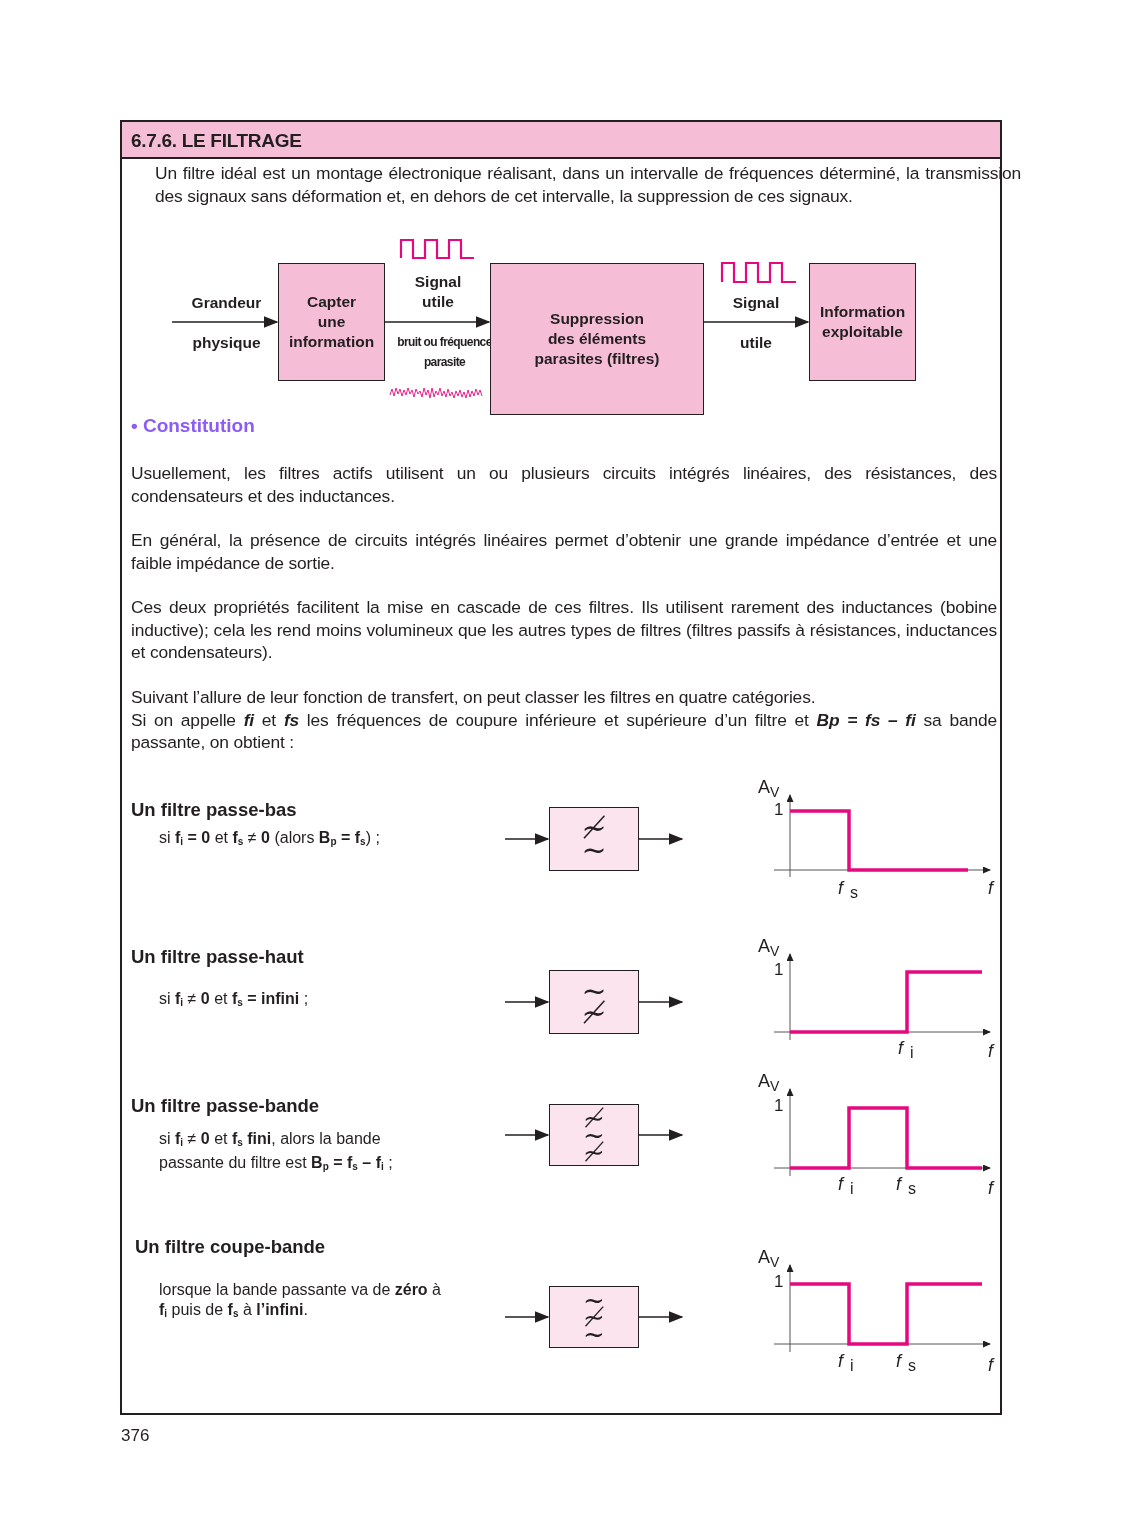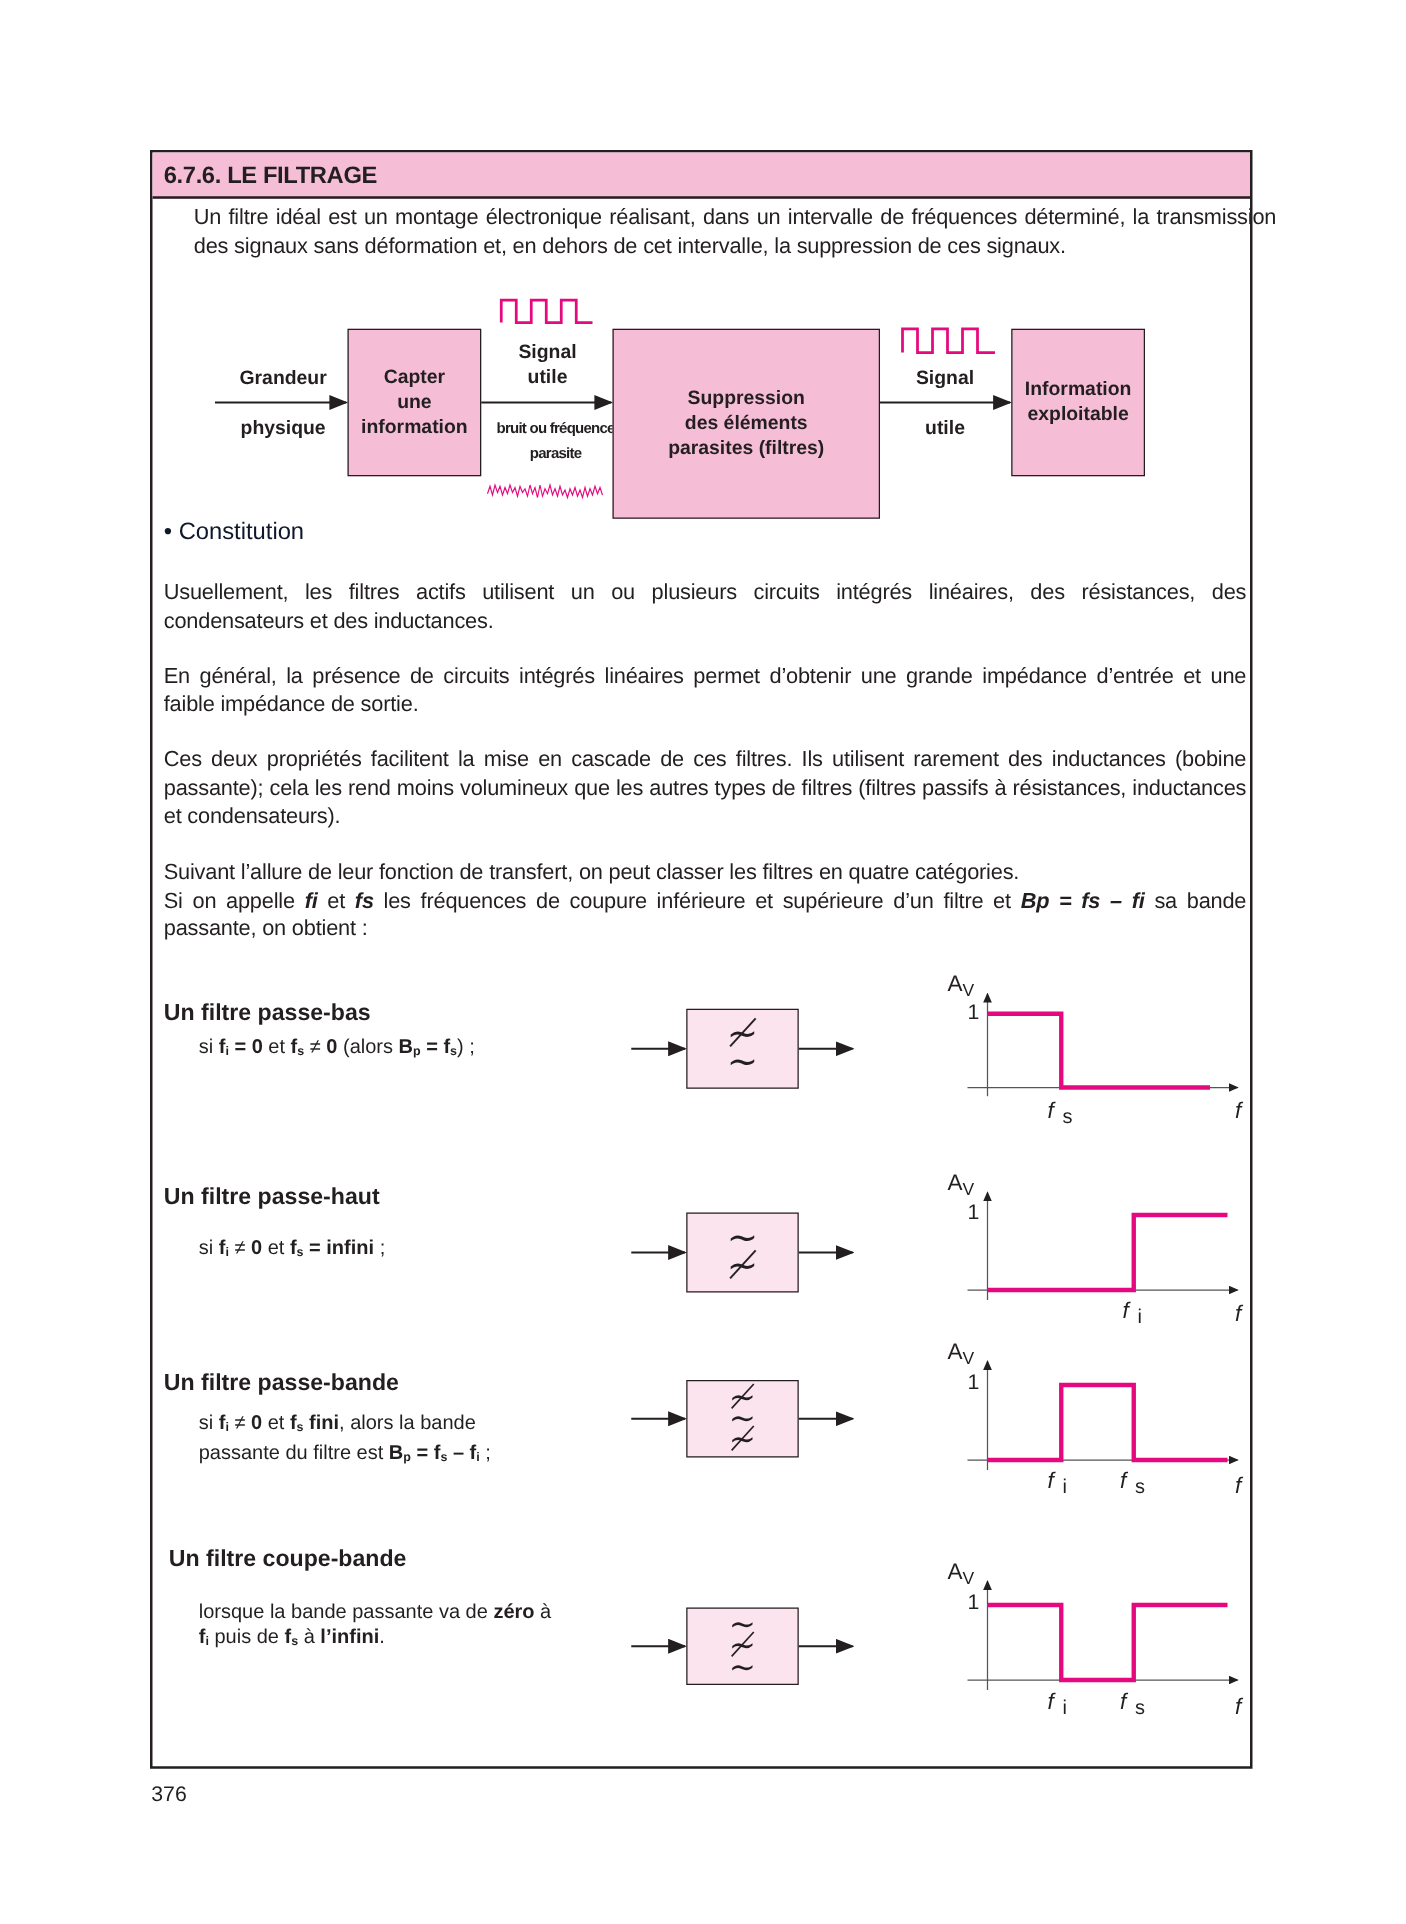--- a/index.html
+++ b/index.html
@@ -2,21 +2,21 @@
 <html><head>
 <meta charset="utf-8">
 <style>
   html, body { margin: 0; padding: 0; background: #ffffff; }
   body { width: 1125px; height: 1539px; position: relative; font-family: "Liberation Sans", sans-serif; color: #231f20; }
   .frame { position: absolute; left: 120px; top: 120px; width: 882px; height: 1295px; border: 2px solid #231f20; box-sizing: border-box; }
   .header { position: absolute; left: 0; top: 0; right: 0; height: 37px; background: #f6bdd7; border-bottom: 2px solid #231f20; box-sizing: border-box; }
   .header span { position: absolute; left: 9px; top: 8px; font-weight: bold; font-size: 19px; letter-spacing: -0.3px; }
   .para { position: absolute; left: 9px; width: 866px; font-size: 17.4px; line-height: 22.5px; text-align: justify; letter-spacing: -0.15px; }
   .para p { margin: 0; }
-  .section { position: absolute; left: 9px; font-size: 19px; font-weight: normal; color: #0f172a; }
+  .section { position: absolute; left: 9px; font-size: 19px; font-weight: bold; color: #8b5cf6; }
   .diagram { position: absolute; left: 0; top: 0; }
   .box { position: absolute; background: #f6bdd7; border: 1.5px solid #231f20; box-sizing: border-box; display: flex; align-items: center; justify-content: center; text-align: center; font-weight: bold; font-size: 15.5px; line-height: 20px; }
   .dlabel { position: absolute; font-weight: bold; font-size: 15.5px; text-align: center; line-height: 20px; }
   .dsmall { position: absolute; font-weight: bold; font-size: 12px; text-align: center; line-height: 20px; letter-spacing: -0.6px; }
   .ftitle { position: absolute; font-weight: bold; font-size: 18.5px; }
   .fdesc { position: absolute; font-size: 16px; line-height: 20px; }
   .fbox { position: absolute; width: 90px; height: 64px; background: #fce4ef; border: 1.5px solid #231f20; box-sizing: border-box; display:flex; flex-direction: column; align-items:center; justify-content:center; font-family: "DejaVu Serif", serif; font-size: 30px; line-height: 22px; }
   .pagenum { position: absolute; left: 121px; top: 1426px; font-size: 17px; }
   sub { font-size: 10px; vertical-align: -2px; }
 </style>
@@ -88,21 +88,21 @@
 
   <div class="section" style="top:293px;">• Constitution</div>
 
   <div class="para" style="top:407px;">
       <p>En général, la présence de circuits intégrés linéaires permet d’obtenir une grande impédance d’entrée et une faible impédance de sortie.</p>
     </div>
   <div class="para" style="top:340px;">
       <p>Usuellement, les filtres actifs utilisent un ou plusieurs circuits intégrés linéaires, des résistances, des condensateurs et des inductances.</p>
     </div>
   <div class="para" style="top:474px;">
-      <p>Ces deux propriétés facilitent la mise en cascade de ces filtres. Ils utilisent rarement des inductances (bobine passante); cela les rend moins volumineux que les autres types de filtres (filtres passifs à résistances, inductances et condensateurs).</p>
+      <p>Ces deux propriétés facilitent la mise en cascade de ces filtres. Ils utilisent rarement des inductances (bobine inductive); cela les rend moins volumineux que les autres types de filtres (filtres passifs à résistances, inductances et condensateurs).</p>
     </div>
   <div class="para" style="top:564px;">
     <p>Suivant l’allure de leur fonction de transfert, on peut classer les filtres en quatre catégories.</p>
     <p><span>Si on appelle </span><b><i>fi</i></b><span> et </span><b><i>fs</i></b><span> les fréquences de coupure inférieure et supérieure d’un filtre et </span><b><i>Bp = fs – fi</i></b><span> sa bande passante, on obtient :</span></p>
   </div>
 
   <div class="ftitle" style="left:9px; top:677px;">Un filtre passe-bas</div>
   <div class="fdesc" style="left:37px; top:706px;">si <b>f<sub>i</sub> = 0</b> et <b>f<sub>s</sub></b> ≠ <b>0</b> (alors <b>B<sub>p</sub> = f<sub>s</sub></b>) ;</div>
   <div class="fbox" style="left:427px; top:685px;">
       <div>≁</div>

